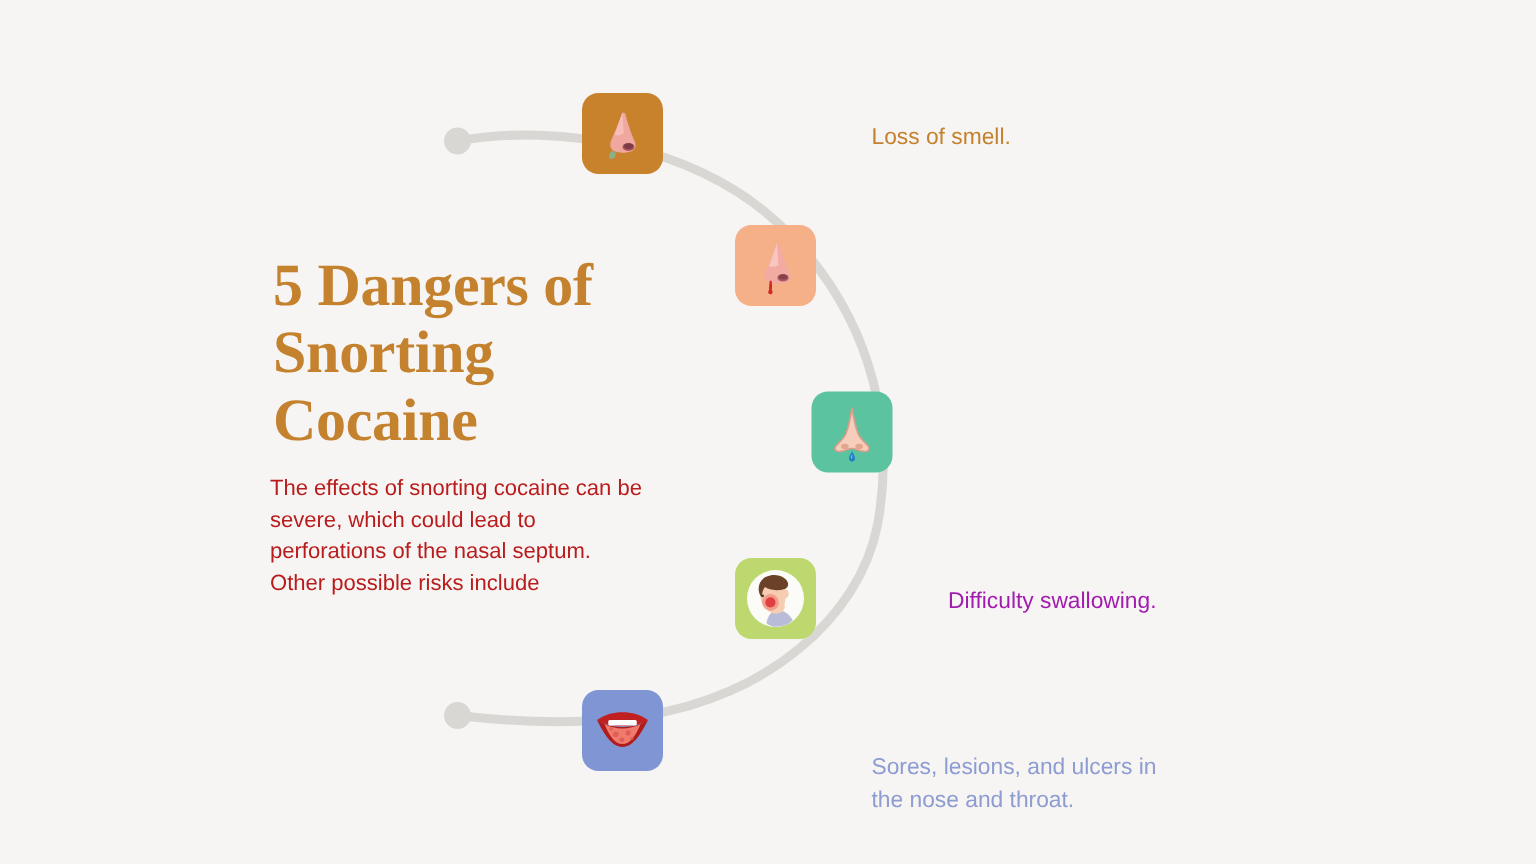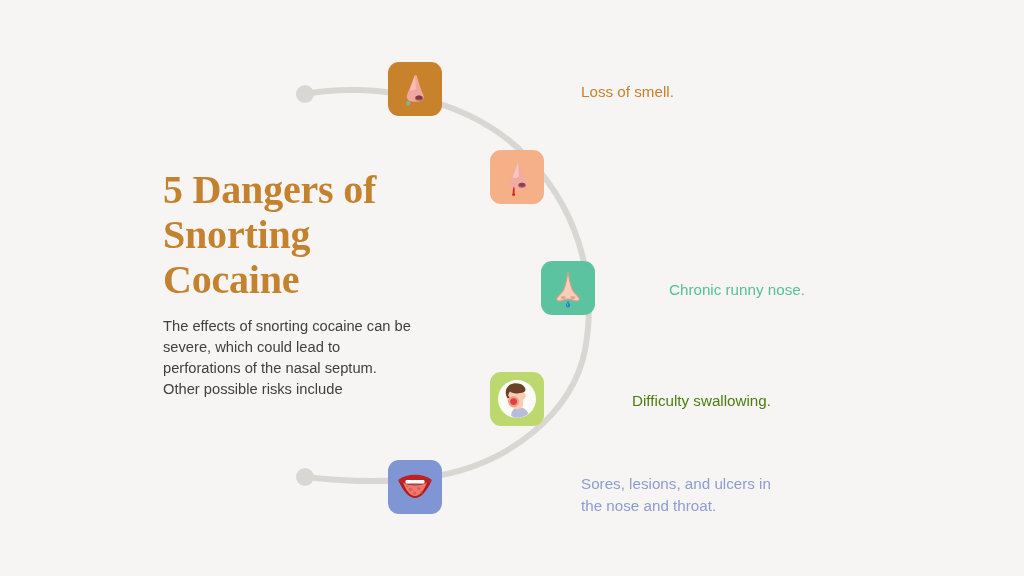--- a/index.html
+++ b/index.html
@@ -87,24 +87,24 @@
 
 <div id="stage" style="background: rgb(247, 245, 243);">
 
   <svg id="arc-svg" viewBox="0 0 1024 576" xmlns="http://www.w3.org/2000/svg">
     <path id="arc-path" d="M 305 94 C 370 82, 470 95, 530 160 C 585 220, 596 290, 585 350 C 573 412, 510 465, 430 477 C 385 484, 340 481, 305 477" fill="none" stroke="#d9d7d4" stroke-width="6" stroke-linecap="round"></path>
     <circle id="arc-start-dot" cx="305" cy="94" r="9" fill="#d9d7d4"></circle>
     <circle id="arc-end-dot" cx="305" cy="477" r="9" fill="#d9d7d4"></circle>
   </svg>
 
   <div id="left-panel">
-    <h1 id="page-title" style="color: rgb(196, 130, 47);">5 Dangers of
+    <h1 id="page-title" style="color: rgb(196, 130, 47); margin-left: 19px;">5 Dangers of
 Snorting
 Cocaine</h1>
-    <p id="intro-paragraph" style="color: #404040;">The effects of snorting cocaine can be
+    <p id="intro-paragraph" style="color: #b91c1c; margin-left: 17px;">The effects of snorting cocaine can be
 severe, which could lead to
 perforations of the nasal septum.
 Other possible risks include</p>
   </div>
 
   <div class="icon-tile" id="tile-1" style="background: rgb(200, 130, 44); left: 388px; top: 62px;">
     <svg width="40" height="40" viewBox="0 0 40 40">
       <path d="M20 6 C17.5 12 15 19 12.5 24.5 C10.8 28.3 12.4 31.5 16 32.3 C19 33 23 33 26 31.8 C28.8 30.7 29.4 28 28 25 C26 20.7 23.2 12.5 21.8 6.5 Z" fill="#f0a7a0"></path>
       <path d="M20 6 C18.2 11 16.4 16.4 14.6 21 C16.6 21.6 19 21.2 20.8 20 C20.6 15.4 20.4 10.6 20 6 Z" fill="#f7bdb6"></path>
       <ellipse cx="24" cy="29" rx="4" ry="2.6" fill="#a8525a"></ellipse>
@@ -154,18 +154,17 @@
       <rect x="11.5" y="14" width="19" height="3.6" rx="1" fill="#ffffff"></rect>
       <circle cx="16.5" cy="23.5" r="1.9" fill="#d9534f" opacity="0.7"></circle>
       <circle cx="24.8" cy="22.6" r="1.7" fill="#d9534f" opacity="0.7"></circle>
       <circle cx="20.6" cy="27.2" r="1.6" fill="#d9534f" opacity="0.7"></circle>
       <circle cx="27.4" cy="26.4" r="1.3" fill="#d9534f" opacity="0.6"></circle>
       <circle cx="13.4" cy="19.8" r="1.2" fill="#d9534f" opacity="0.6"></circle>
     </svg>
   </div>
 
   <div class="danger-label" id="label-1" style="color: rgb(196, 130, 47); left: 581px; top: 81px;">Loss of smell.</div>
-  <div class="danger-label" id="label-3" style="color: rgb(86, 191, 158); left: 669px; top: 279px;">Chronic runny nose.</div>
-  <div class="danger-label" id="label-4" style="color: #4d7c0f; left: 632px; top: 390px;">Difficulty swallowing.</div>
-  <div class="danger-label" id="label-5" style="color: rgb(141, 156, 209); left: 581px; top: 473px;">Sores, lesions, and ulcers in
+  <div class="danger-label" id="label-4" style="color: #a21caf; left: 632px; top: 390px;">Difficulty swallowing.</div>
+  <div class="danger-label" id="label-5" style="color: rgb(141, 156, 209); left: 581px; top: 501px;">Sores, lesions, and ulcers in
 the nose and throat.</div>
 
 </div>
 
 </body></html>

